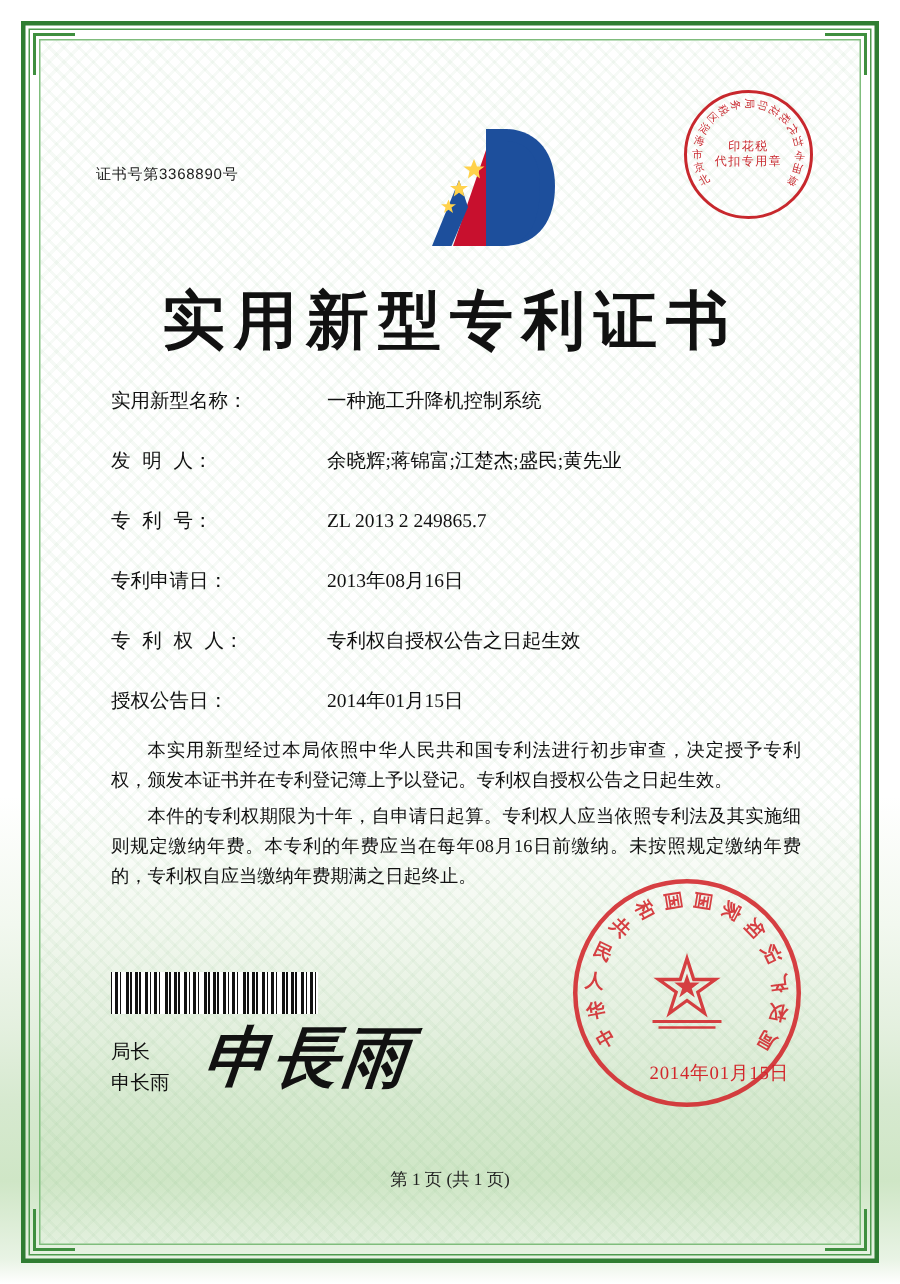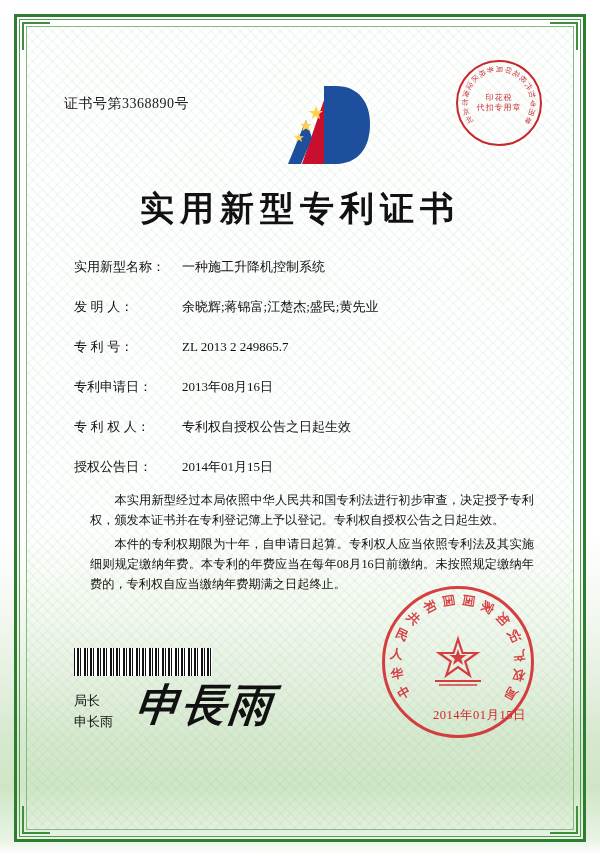--- a/index.html
+++ b/index.html
@@ -80,25 +80,25 @@
     left: 40px;
     top: 40px;
     right: 40px;
     bottom: 40px;
   }
 
   
   .serial {
     position: absolute;
     left: 24px;
-    top: 55px;
-    font-size: 14px;
+    top: 69px;
+    font-size: 10px;
     color: #1a1a1a;
     letter-spacing: 0.5px;
-    font-family: Liberation Serif, serif;
+    font-family: Liberation Sans, sans-serif;
   }
 
   
   .logo {
     position: absolute;
     left: 232px;
     top: 40px;
     width: 110px;
     height: 90px;
   }
@@ -141,21 +141,21 @@
     width: 56px;
   }
 
   
   .title {
     position: absolute;
     left: 0;
     right: 0;
     top: 146px;
     text-align: center;
-    font-size: 34px;
+    font-size: 42px;
     font-weight: bold;
     letter-spacing: 6px;
     color: #111;
     font-family: "Liberation Serif", serif;
   }
 
   
   .fields {
     position: absolute;
     left: 34px;
@@ -163,41 +163,42 @@
     right: 20px;
   }
   .field-row {
     font-size: 13px;
     color: #111;
     margin-bottom: 22px;
     white-space: nowrap;
   }
   .field-label {
     display: inline-block;
-    font-family: Liberation Sans, sans-serif;
+    font-family: Liberation Mono, monospace;
   }
   .field-value {
     display: inline-block;
     font-family: "Liberation Serif", serif;
+    margin-left: 36px;
   }
   .lbl-w5 { width: 108px; }
 
   
   .paragraphs {
     position: absolute;
     left: 34px;
     right: 26px;
     top: 450px;
     font-size: 12.2px;
     line-height: 20px;
     color: #111;
     text-align: justify;
   }
   .paragraphs p {
-    margin: 0 0 4px 16px;
+    margin: 0 0 4px 0;
     text-indent: 2em;
   }
 
   
   .barcode {
     position: absolute;
     left: 34px;
     top: 608px;
     width: 138px;
     height: 28px;
@@ -397,14 +398,15 @@
         </div>
       <svg class="seal-star" viewBox="0 0 74 74">
         <polygon points="37,14 41.5,28 56,28 44.2,36.5 48.7,50.5 37,42 25.3,50.5 29.8,36.5 18,28 32.5,28" fill="none" stroke="#d3262b" stroke-width="2.2"></polygon>
         <polygon points="37,24 39,30 45.5,30 40.2,34 42.2,40 37,36.2 31.8,40 33.8,34 28.5,30 35,30" fill="#d3262b"></polygon>
         <path d="M14 56 H60" stroke="#d3262b" stroke-width="2"></path>
         <path d="M18 60 H56" stroke="#d3262b" stroke-width="1.6"></path>
       </svg>
     </div>
     <div class="seal-date">2014年01月15日</div>
 
+    <div class="page-footer">第 1 页 (共 1 页)</div>
   </div>
 </div>
 
 </body></html>

